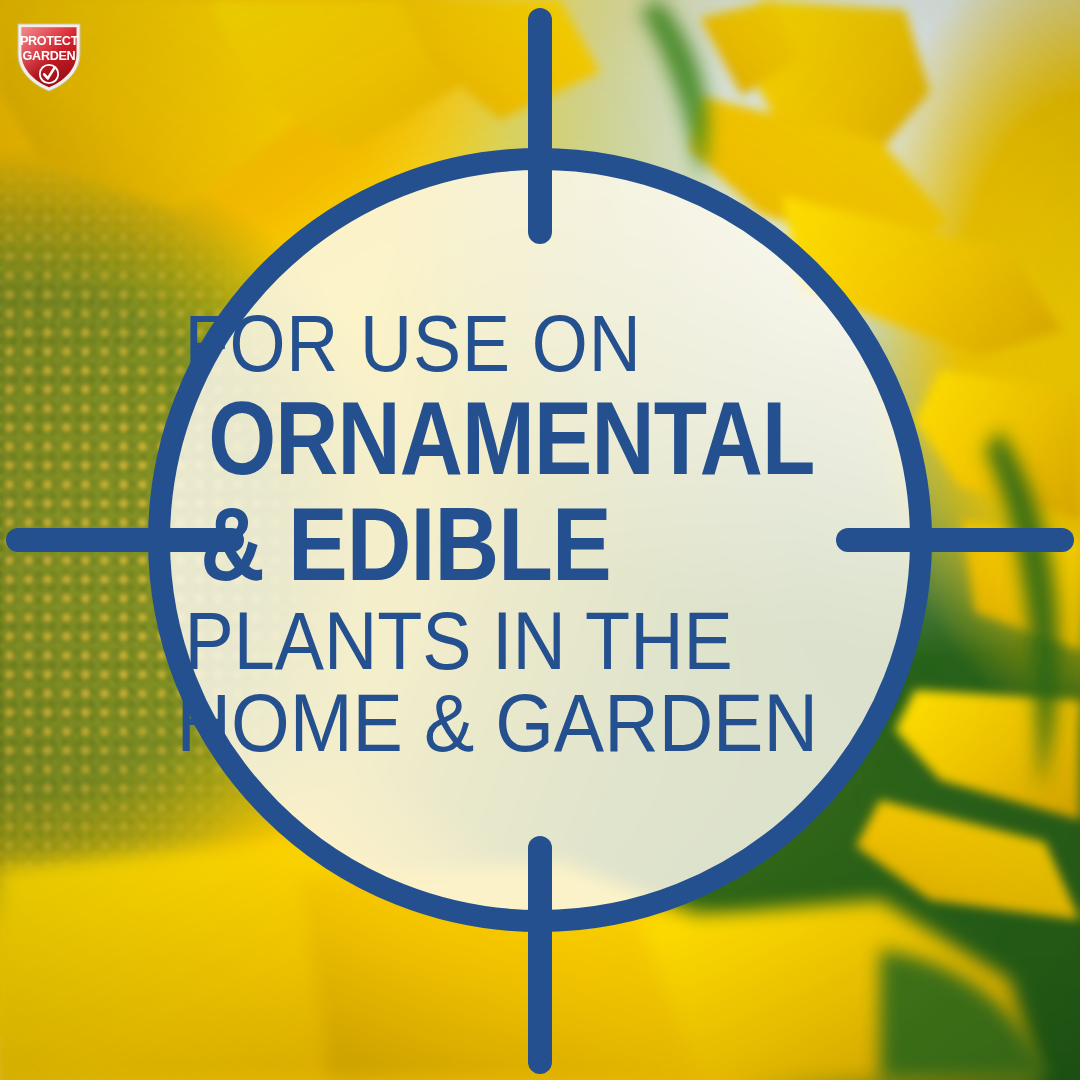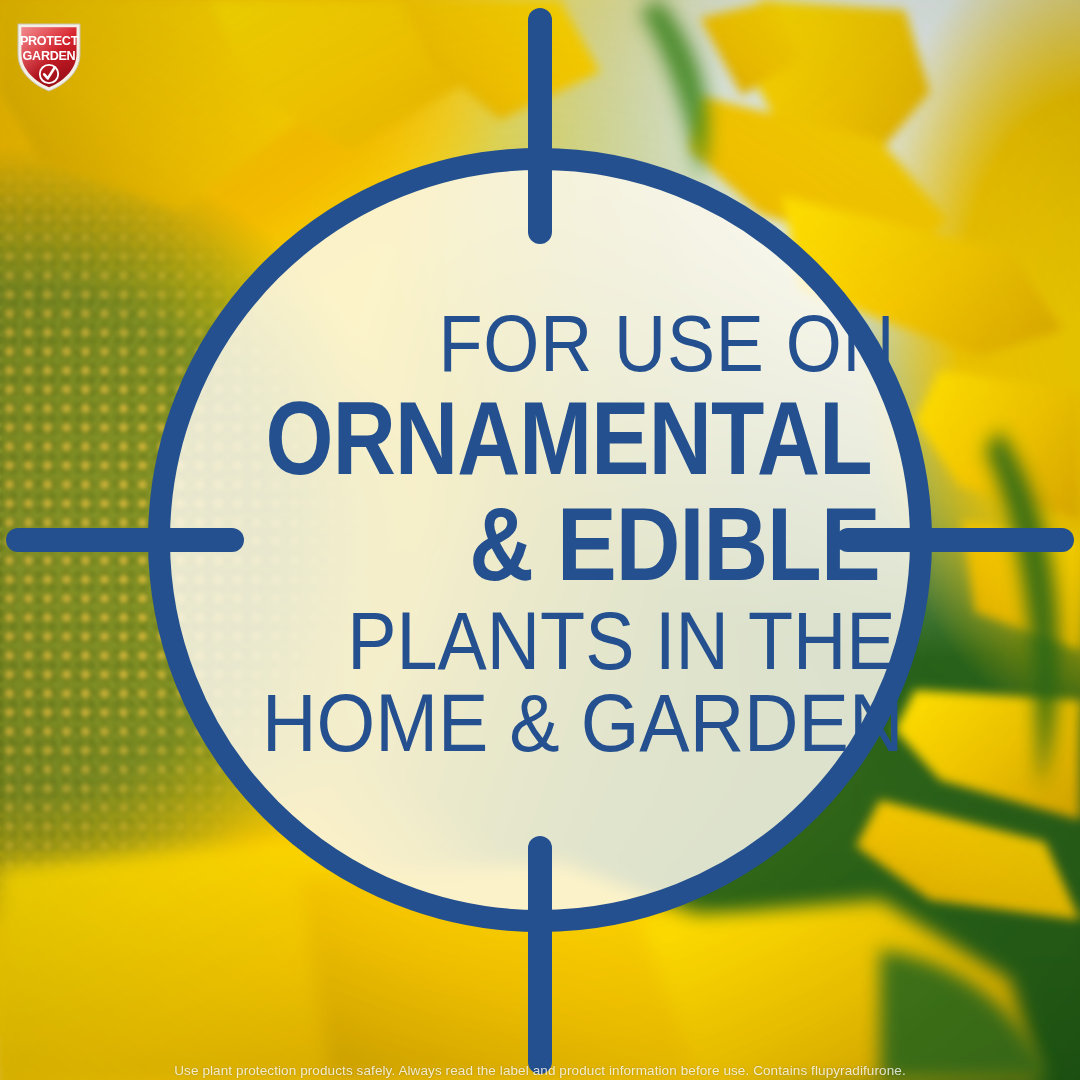--- a/index.html
+++ b/index.html
@@ -97,21 +97,21 @@
   .reticle { position: absolute; inset: 0; }
   .reticle svg { display:block; width:1080px; height:1080px; }
 
   
   .headline {
     position: absolute;
     left: 50%;
     top: 534px;
     transform: translate(-50%, -50%);
     width: 790px;
-    text-align: right;
+    text-align: left;
     color: #24508f;
     line-height: 1;
     user-select: none;
   }
   .hl-line { display:block; white-space: nowrap; }
 
   .hl-for-use-on {
     font-size: 80px;
     font-weight: 400;
     letter-spacing: 1px;
@@ -284,15 +284,14 @@
       <path d="M11.5 9.2 H66.5 V35.6 C66.5 53.6 50.6 64.6 39 69.3 C27.4 64.6 11.5 53.6 11.5 35.6 Z" fill="url(#shieldHi)"></path>
 
       <text x="39" y="26.5" text-anchor="middle" font-family="'Liberation Sans', sans-serif" font-size="12.6" font-weight="700" fill="#FFFFFF" transform="translate(0,0) scale(1,1)" letter-spacing="-0.3" style="transform-box:fill-box; transform-origin:center;">PROTECT</text>
       <text x="39" y="41.5" text-anchor="middle" font-family="'Liberation Sans', sans-serif" font-size="12.6" font-weight="700" fill="#FFFFFF" letter-spacing="-0.3">GARDEN</text>
 
       <circle cx="39" cy="56" r="9.2" fill="none" stroke="#FFFFFF" stroke-width="1.8"></circle>
       <path d="M34.2 56.3 L37.8 60.4 L44.6 49.6" fill="none" stroke="#FFFFFF" stroke-width="2.6" stroke-linecap="round" stroke-linejoin="round"></path>
     </svg>
   </div>
 
-  <div class="legal">Use plant protection products safely. Always read the label and product information before use. Contains flupyradifurone.</div>
 
 </div>
 
 </body></html>

